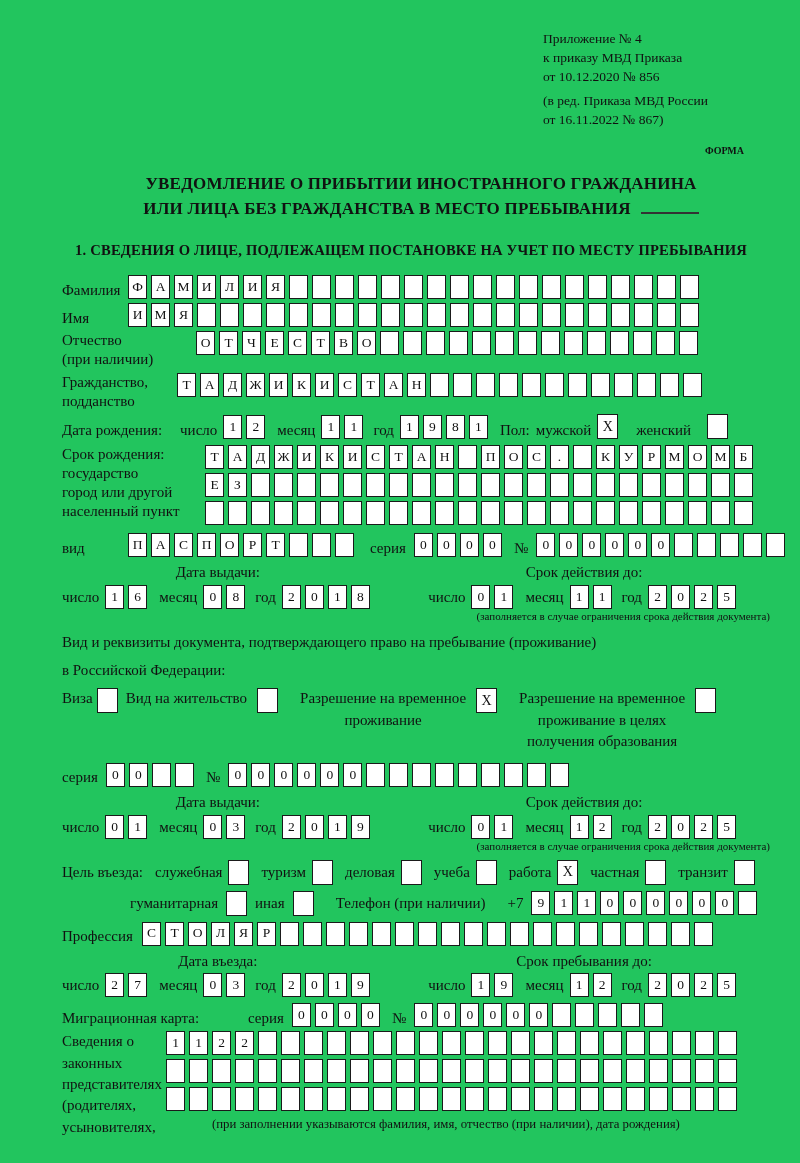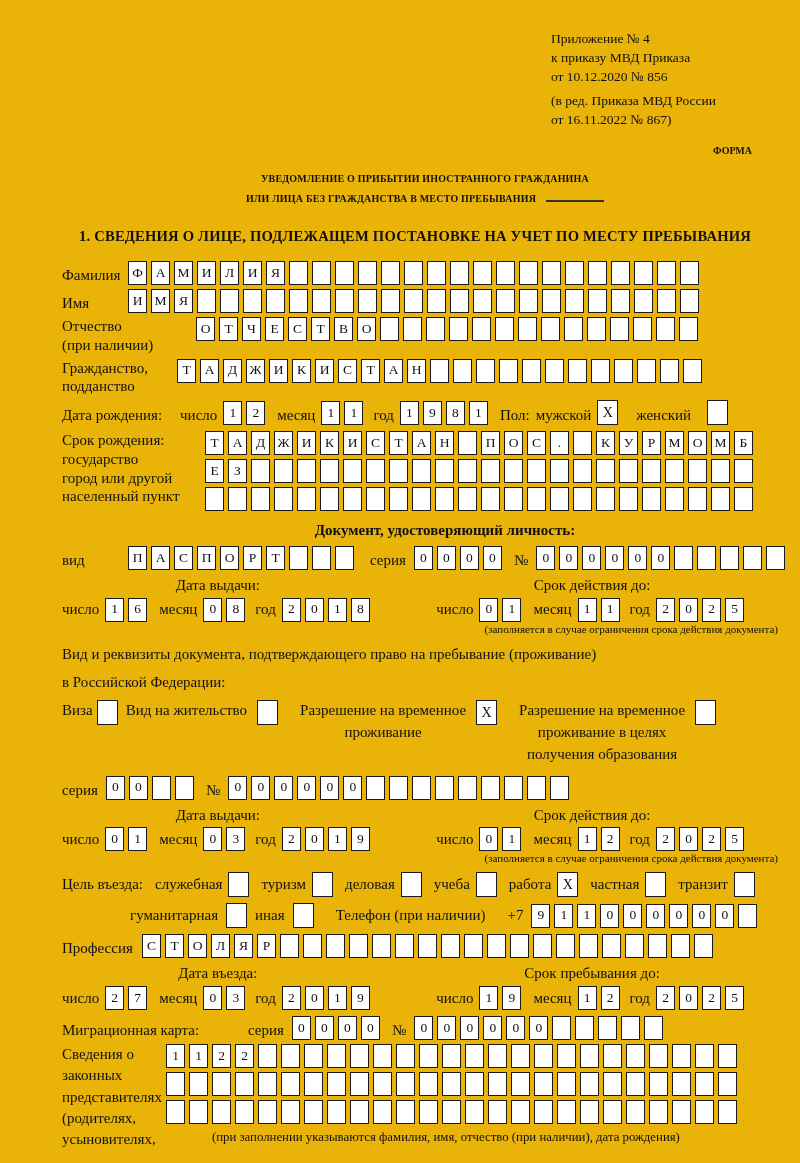--- a/index.html
+++ b/index.html
@@ -1,28 +1,28 @@
 <!DOCTYPE html>
 <html><head>
 <meta charset="utf-8">
 <style>
   html,body{margin:0;padding:0;background:#ffffff;}
   .page{
     width:800px;height:1163px;box-sizing:border-box;
-    padding:30px 12px 0 62px;
+    padding:30px 20px 0 62px;
     font-family:"Liberation Serif","DejaVu Serif",serif;
-    color:#111;background:#eab308;overflow:hidden;position:relative;
+    color:#111;background:#22c55e;overflow:hidden;position:relative;
     font-size:15px;line-height:1.25;
   }
   
   .hdr{width:205px;margin-left:auto;margin-right:32px;font-size:13.5px;line-height:1.4;}
   .hdr .amend{margin-top:5px;}
   .forma{text-align:right;margin:16px 36px 0 0;font-weight:bold;font-size:10px;}
   
-  .title{text-align:center;font-weight:bold;font-size:10px;line-height:1.45;margin-top:14px;letter-spacing:.2px;}
+  .title{text-align:center;font-weight:bold;font-size:17px;line-height:1.45;margin-top:14px;letter-spacing:.2px;}
   .blank{display:inline-block;width:58px;border-bottom:2px solid #333;height:14px;margin-left:10px;}
   .sect{font-weight:bold;font-size:14.6px;text-align:center;margin:20px 0 16px -20px;letter-spacing:.2px;white-space:nowrap;}
   
   .row{display:flex;align-items:flex-end;margin-bottom:4px;}
   .row.top{align-items:flex-start;}
   .lbl{flex:none;}
   .cells{display:flex;flex-wrap:nowrap;}
   .cell{
     flex:none;width:19px;height:24px;box-sizing:border-box;margin-right:4px;
     border:1.8px solid #1a1a1a;display:flex;align-items:center;justify-content:center;
@@ -322,21 +322,20 @@
           <span class="cell"></span>
           <span class="cell"></span>
           <span class="cell"></span>
           <span class="cell"></span>
           <span class="cell"></span>
           <span class="cell"></span>
         </div>
     </div>
   </div>
 
-  <div class="center-head">Документ, удостоверяющий личность:</div>
 
   <div class="row">
     <div class="lbl w-vid">вид</div>
     <div class="cells">
         <span class="cell">П</span>
         <span class="cell">А</span>
         <span class="cell">С</span>
         <span class="cell">П</span>
         <span class="cell">О</span>
         <span class="cell">Р</span>

